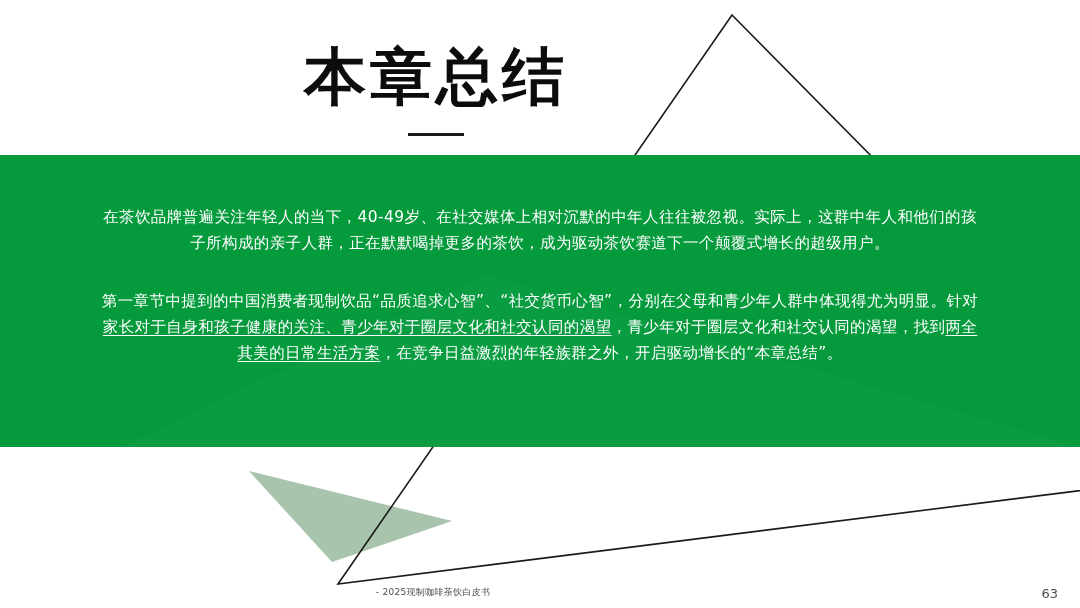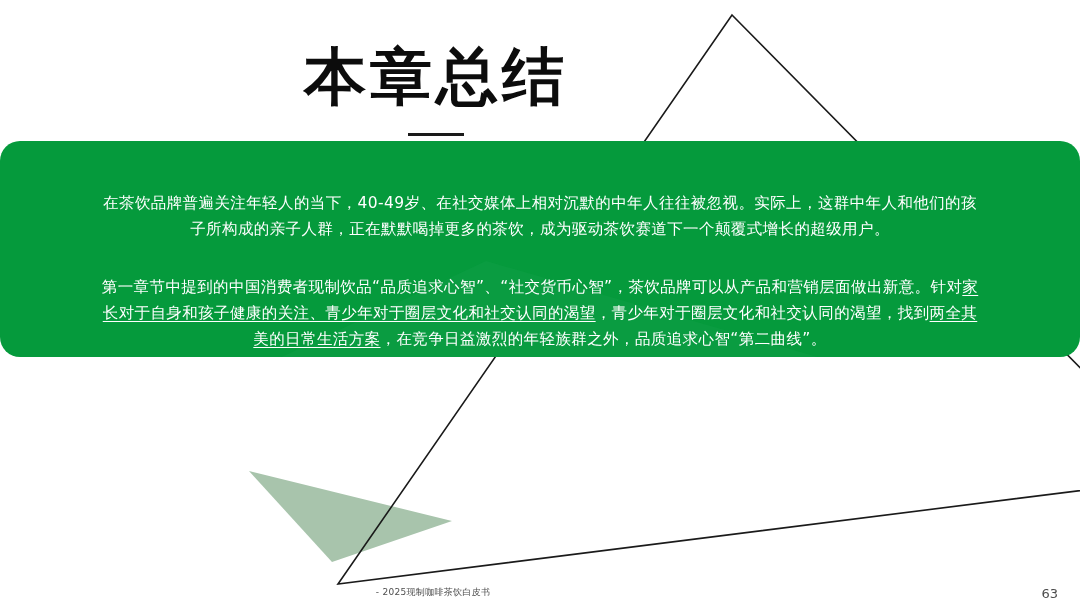--- a/index.html
+++ b/index.html
@@ -50,27 +50,26 @@
     width: 56px;
     height: 3px;
     background: #1a1a1a;
     margin: 24px auto 0 auto;
   }
 
   
   #green-band {
     position: absolute;
     left: 0;
-    top: 141px;
+    top: 155px;
     width: 1080px;
-    height: 216px;
+    height: 292px;
     background: #059a3c;
     z-index: 2;
     overflow: hidden;
-    border-radius: 20px;
   }
   #band-accent-shape {
     position: absolute;
     left: 0; top: 0;
     width: 1080px;
     height: 292px;
   }
   #band-text {
     position: relative;
     z-index: 2;
@@ -126,21 +125,21 @@
 <div id="slide" style="background: rgb(255, 255, 255);">
 
   <div id="green-band" style="background: rgb(5, 154, 60);">
 
     <svg id="band-accent-shape" viewBox="0 0 1080 292" preserveAspectRatio="none">
       <polygon points="486,120 1080,292 120,292" fill="#0f9f45" opacity="0.55"></polygon>
     </svg>
 
     <div id="band-text">
       <p class="band-para" id="para-one"><span>在茶饮品牌普遍关注年轻人的当下，40-49岁、在社交媒体上相对沉默的中年人往往被忽视。实际上，这群中年人和他们的孩子所构成的亲子人群，正在默默喝掉更多的茶饮，成为驱动茶饮赛道下一个颠覆式增长的超级用户。</span></p>
-      <p class="band-para" id="para-two"><span>第一章节中提到的中国消费者现制饮品“品质追求心智”、“社交货币心智”，茶饮品牌可以从产品和营销层面做出新意。针对</span><span class="u">家长对于自身和孩子健康的关注、青少年对于圈层文化和社交认同的渴望</span><span>，青少年对于圈层文化和社交认同的渴望，找到</span><span class="u">两全其美的日常生活方案</span><span>，在竞争日益激烈的年轻族群之外，品质追求心智“第二曲线”。</span></p>
+      <p class="band-para" id="para-two"><span>第一章节中提到的中国消费者现制饮品“品质追求心智”、“社交货币心智”，分别在父母和青少年人群中体现得尤为明显。针对</span><span class="u">家长对于自身和孩子健康的关注、青少年对于圈层文化和社交认同的渴望</span><span>，青少年对于圈层文化和社交认同的渴望，找到</span><span class="u">两全其美的日常生活方案</span><span>，在竞争日益激烈的年轻族群之外，开启驱动增长的“本章总结”。</span></p>
     </div>
   </div>
 
   <svg id="decor-layer" viewBox="0 0 1080 608">
     <polygon id="decor-sage" points="249,471 452,521 332,562" fill="#a8c4ac"></polygon>
     <polygon id="decor-outline" stroke-linejoin="miter" points="732,15 1188,477 338,584" fill="none" stroke="#1a1a1a" stroke-width="1.6"></polygon>
   </svg>
 
   <div id="title-block">
     <h1 id="page-title" style="color: rgb(12, 12, 12);">本章总结</h1>

